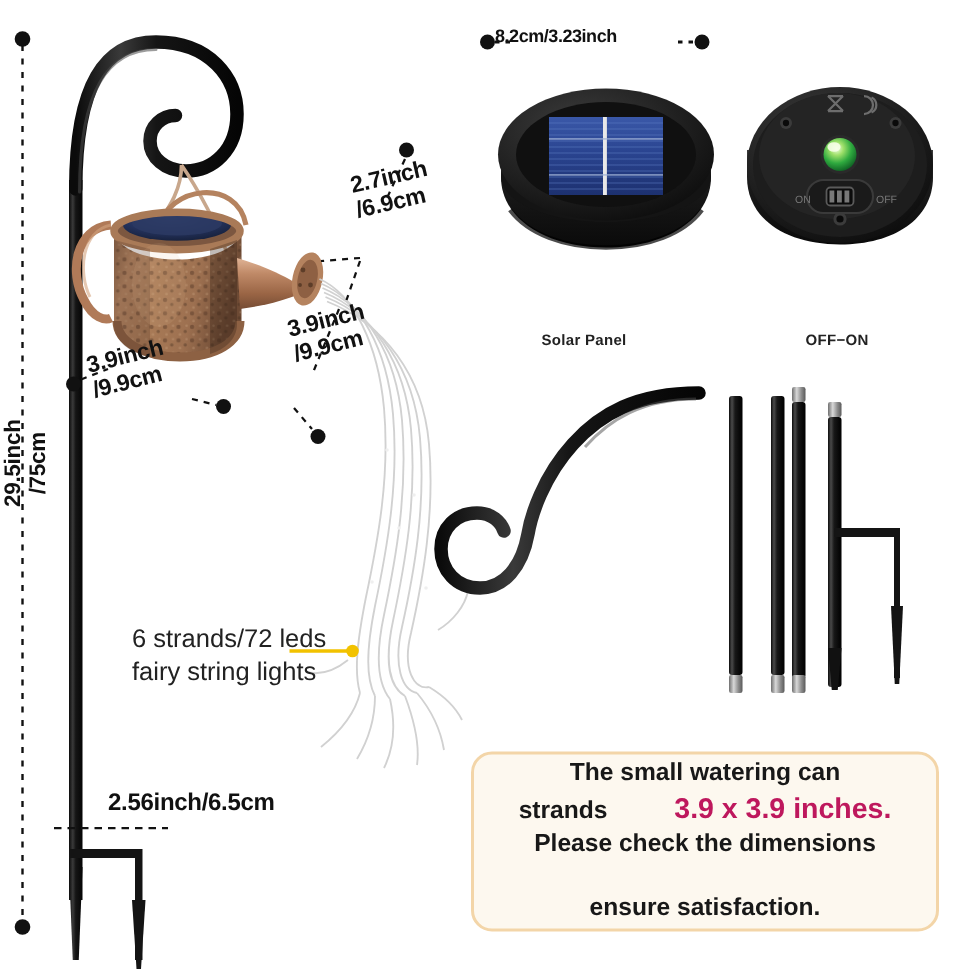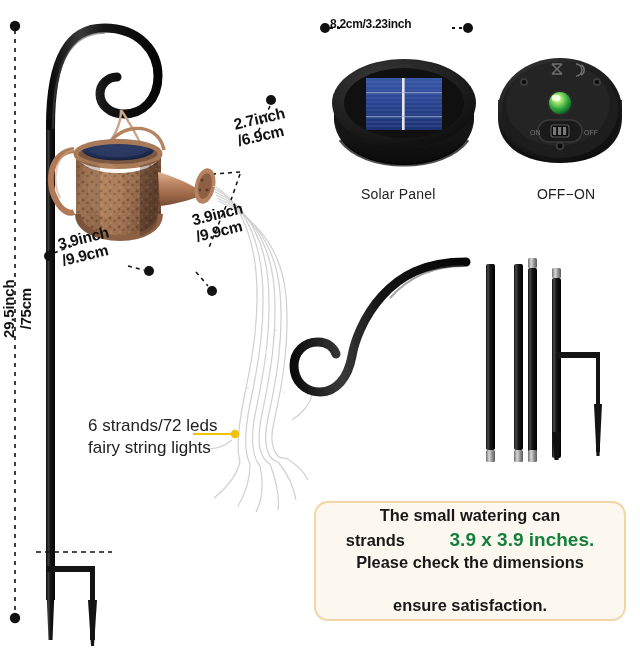--- a/index.html
+++ b/index.html
@@ -72,24 +72,25 @@
   }
   #panel-dim-label {
     left: 330px;
     top: 18px;
     font-size: 12px;
     letter-spacing: -0.3px;
   }
 
   .caption {
     font-family: "Liberation Sans", sans-serif;
-    font-weight: 400;
-    font-size: 14px;
+    font-weight: 700;
+    font-size: 10px;
     color: #222;
     letter-spacing: 0.2px;
+    margin-top: 36px;
   }
   #solar-caption { left: 361px; top: 186px; }
   #switch-caption { left: 537px; top: 186px; }
 
   #fairy-label {
     left: 88px;
     top: 415px;
     font-family: "Liberation Sans", sans-serif;
     font-size: 17px;
     font-weight: 400;
@@ -115,21 +116,21 @@
   #callout-text {
     text-align: center;
     font-family: "Liberation Sans", sans-serif;
     font-weight: 700;
     font-size: 16.4px;
     line-height: 1.33;
     color: #181818;
     padding: 0 6px;
   }
   #callout-text .hl {
-    color: #15803d;
+    color: #be185d;
     font-size: 19px;
     margin-left: 40px;
   }
 </style>
 </head>
 <body>
 
 <div class="canvas">
 
   <svg class="abs" width="640" height="651" viewBox="0 0 640 651" style="left:0; top:0;">
@@ -459,20 +460,21 @@
 
   <div class="abs dim-text" id="can-width-label">3.9inch
 /9.9cm</div>
 
   <div class="abs dim-text" id="spout-label">2.7inch
 /6.9cm</div>
 
   <div class="abs dim-text" id="can-height-label">3.9inch
 /9.9cm</div>
 
+  <div class="abs dim-text" id="stake-label">2.56inch/6.5cm</div>
 
   <div class="abs dim-text" id="panel-dim-label">8.2cm/3.23inch</div>
 
   <div class="abs caption" id="solar-caption">Solar Panel</div>
 
   <div class="abs caption" id="switch-caption">OFF−ON</div>
 
   <div class="abs" id="fairy-label">6 strands/72 leds
 fairy string lights</div>
 

